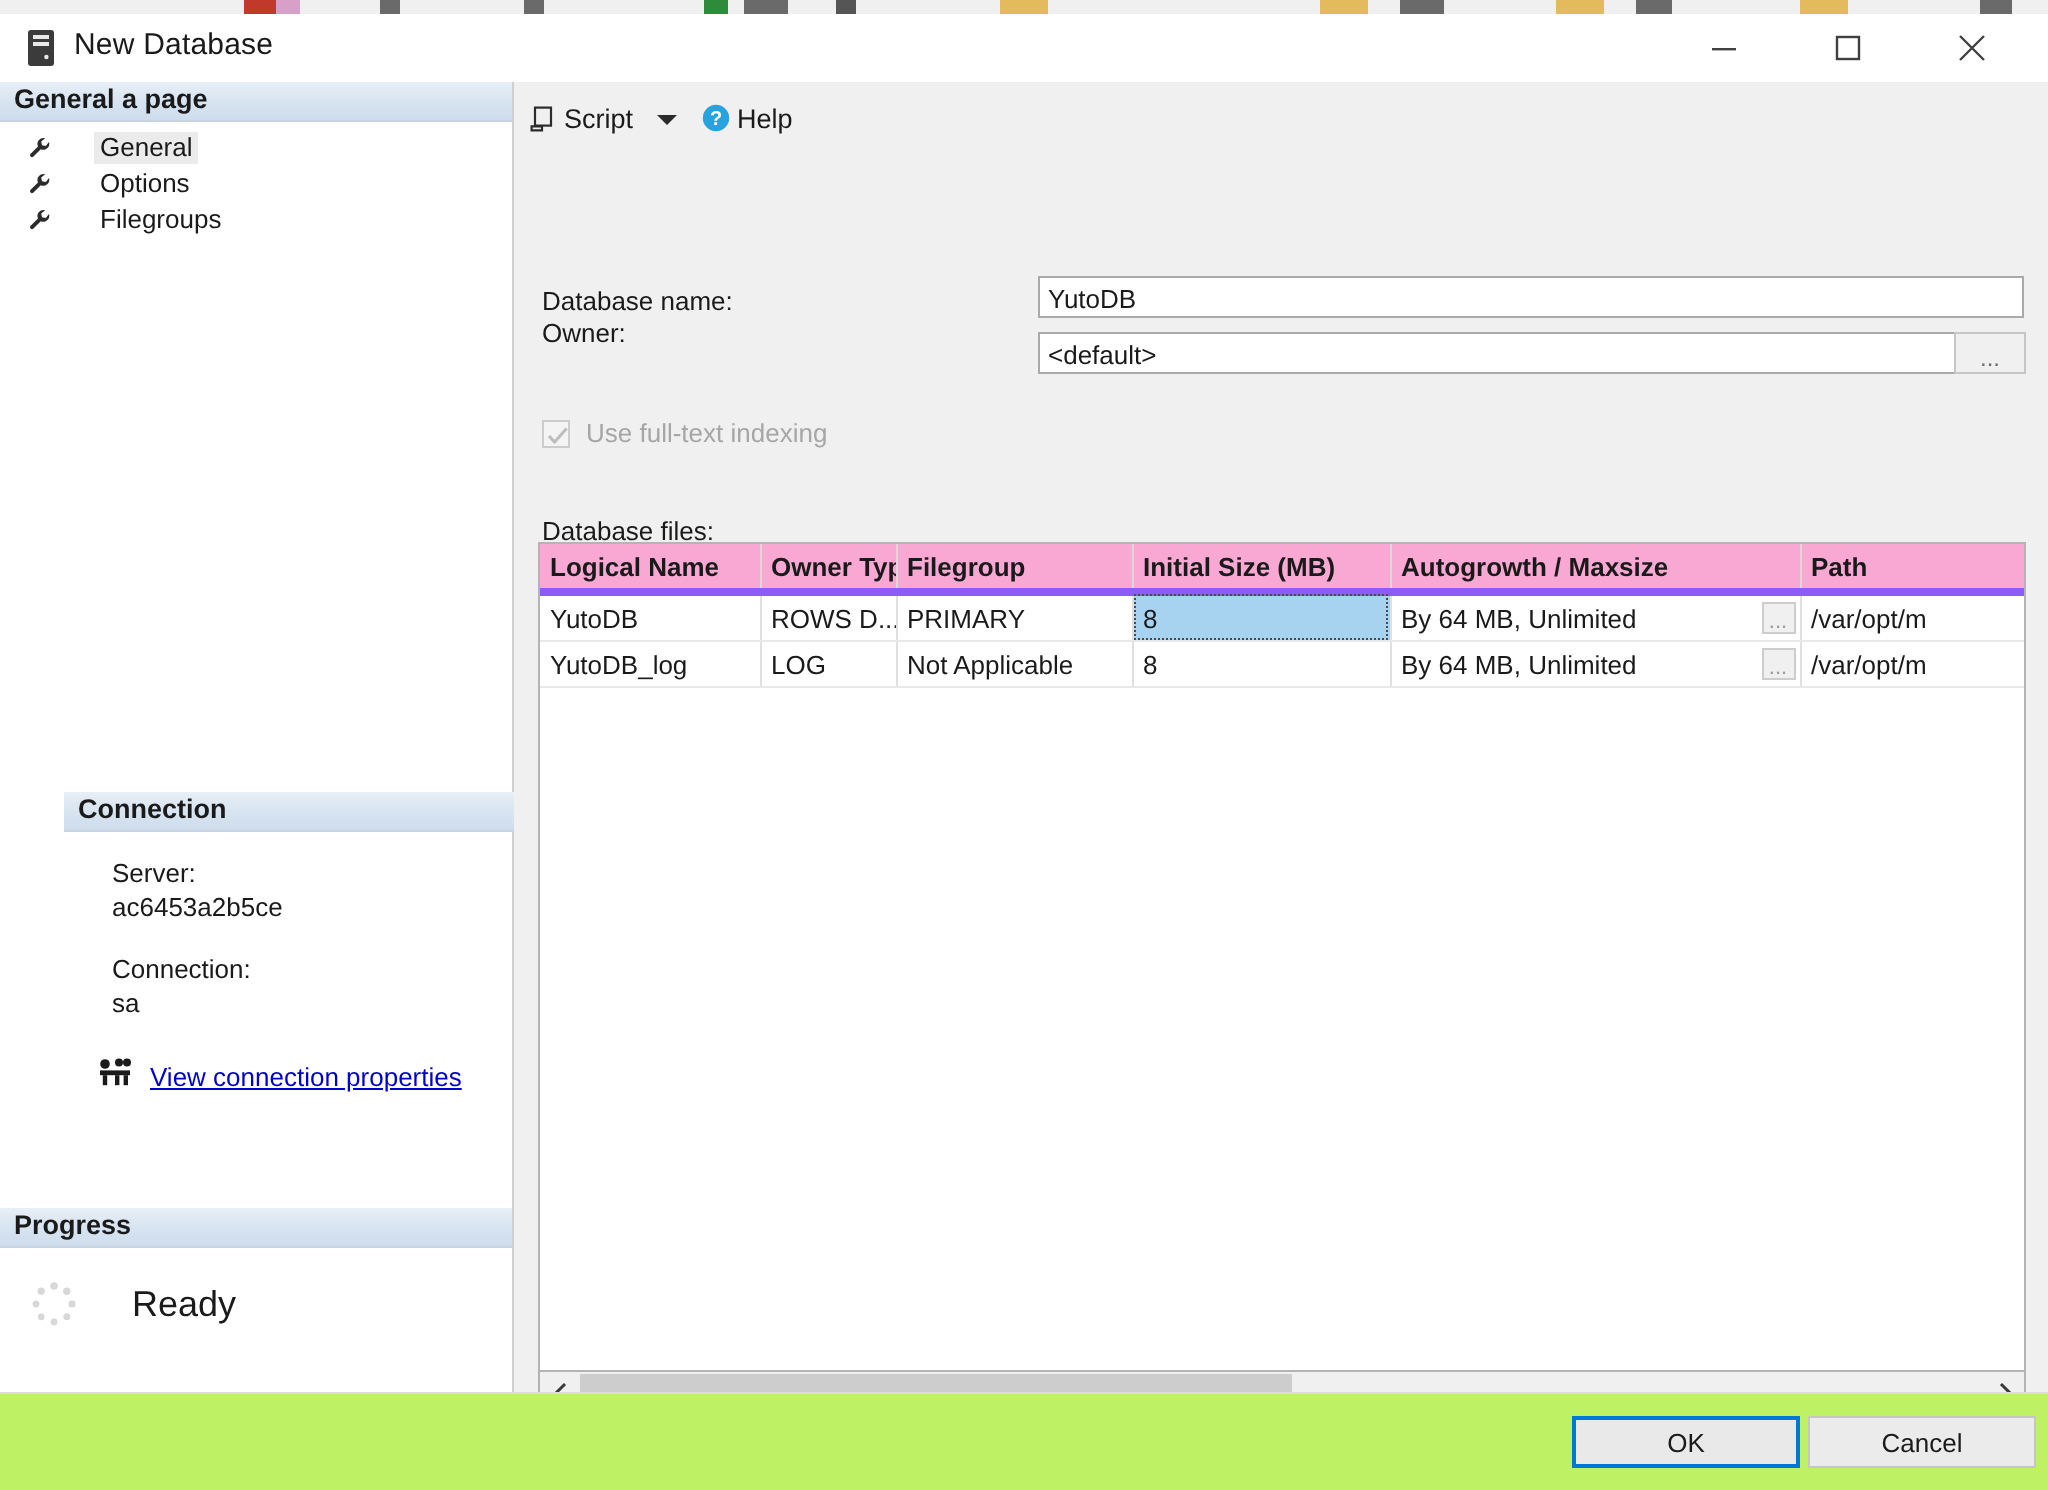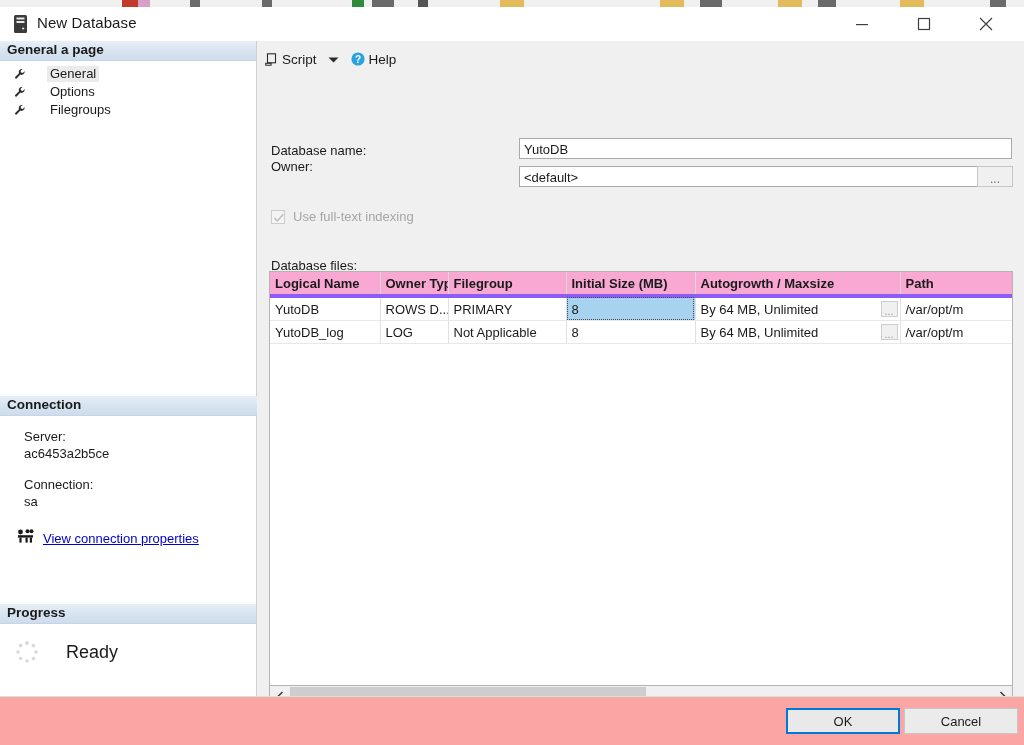--- a/index.html
+++ b/index.html
@@ -121,20 +121,21 @@
     flex: 0 0 auto;
     position: relative;
     top: 0px;
   }
 
   
   #connection-block {
     position: absolute;
     left: 0; top: 355px;
     width: 268px;
+    padding-left: 32px;
   }
   .conn-body { padding: 12px 0 0 24px; font-size: 13px; }
   .conn-label { color: #1a1a1a; line-height: 17px; }
   .conn-value { color: #1a1a1a; line-height: 17px; }
   .conn-gap { height: 14px; }
   #conn-link-row {
     display: flex;
     align-items: center;
     margin-top: 19px;
     margin-left: -8px;
@@ -372,21 +373,21 @@
     justify-content: center;
     color: #1a1a1a;
   }
   .gbtn.disabled { color: #a6a6a6; background: #e6e6e6; border-color: #d4d4d4; }
 
   
   #footer {
     position: absolute;
     left: 0; top: 689px;
     width: 1024px; height: 49px;
-    background: #fca5a5;
+    background: #bef264;
     border-top: 1px solid #dcdcdc;
   }
   .fbtn {
     position: absolute;
     top: 11px;
     width: 114px; height: 26px;
     box-sizing: border-box;
     border: 1px solid #c6c6c6;
     background: #ebebeb;
     font-size: 13px;

